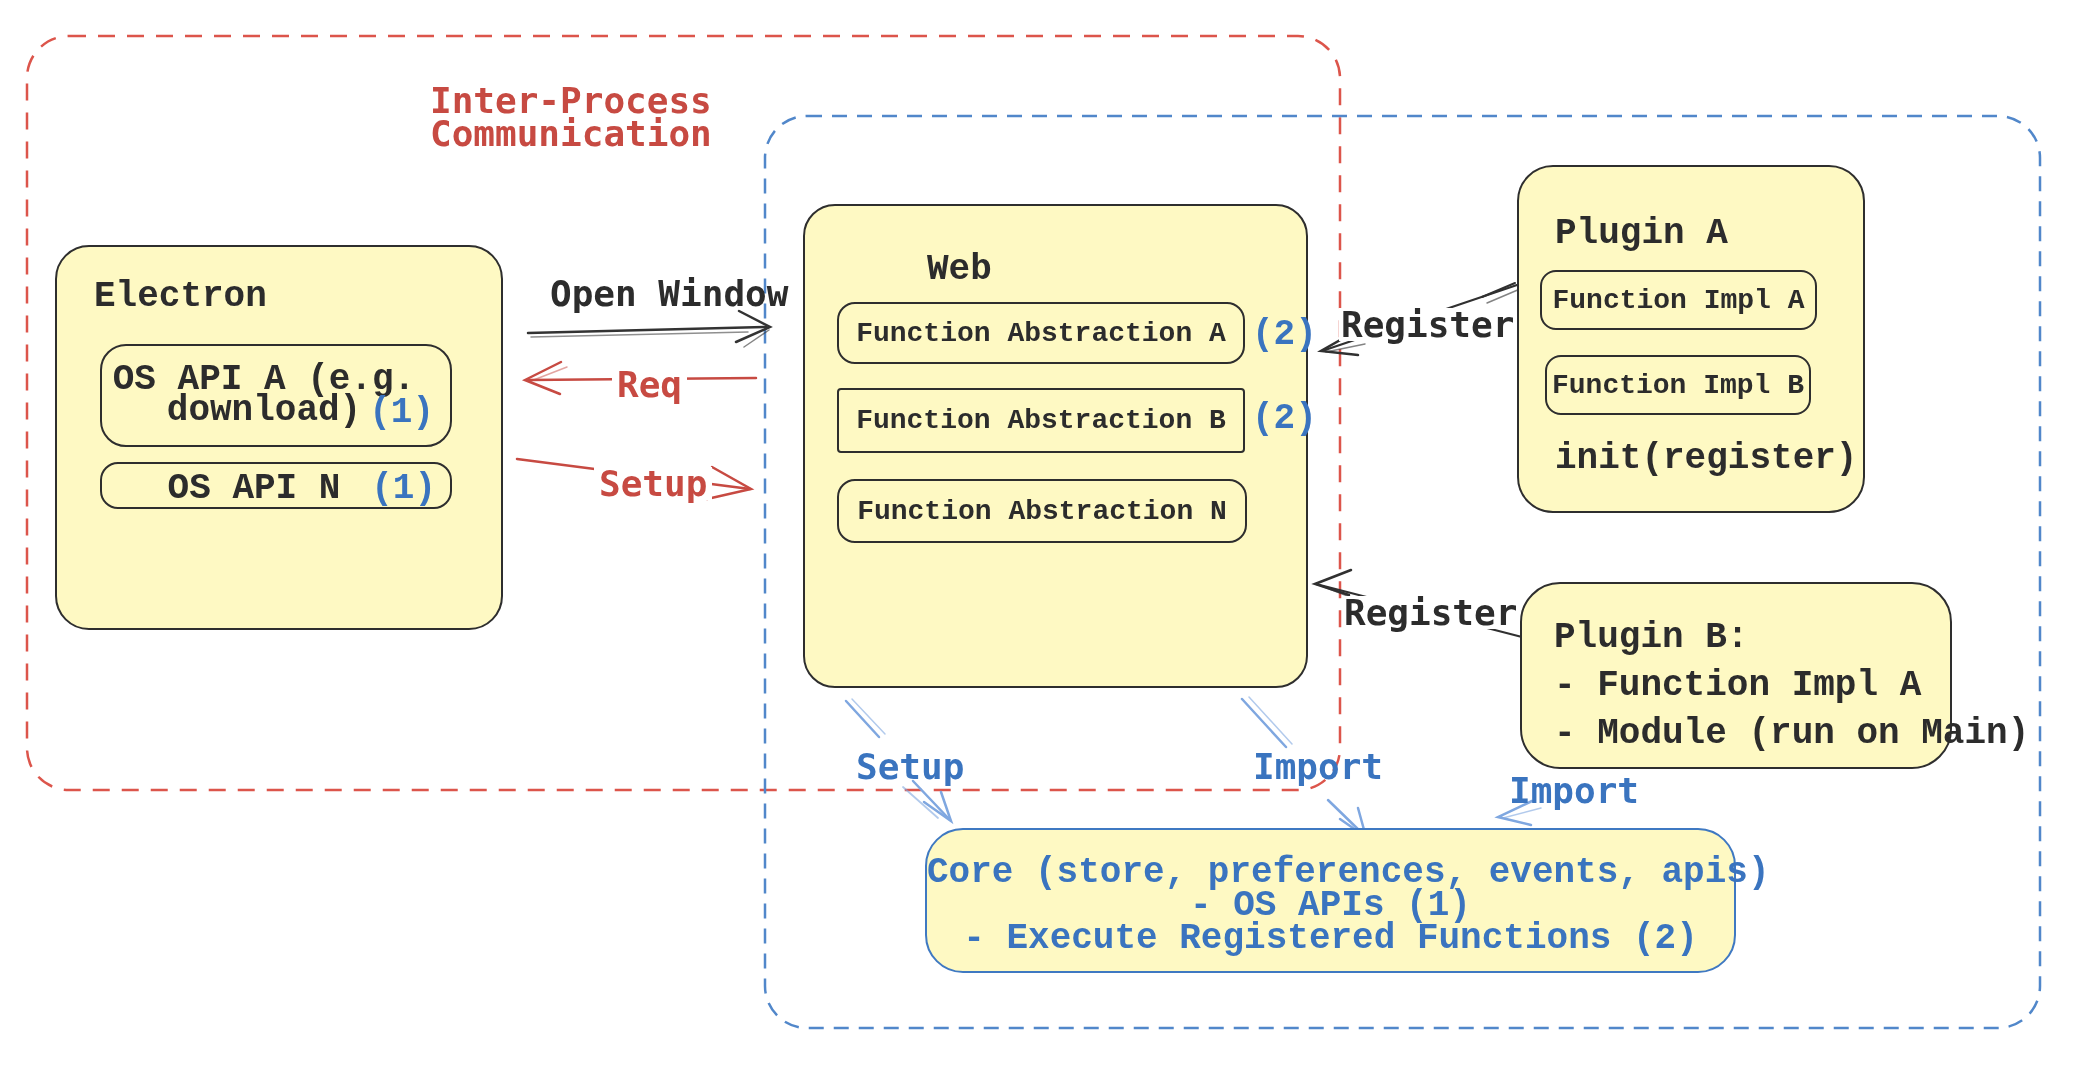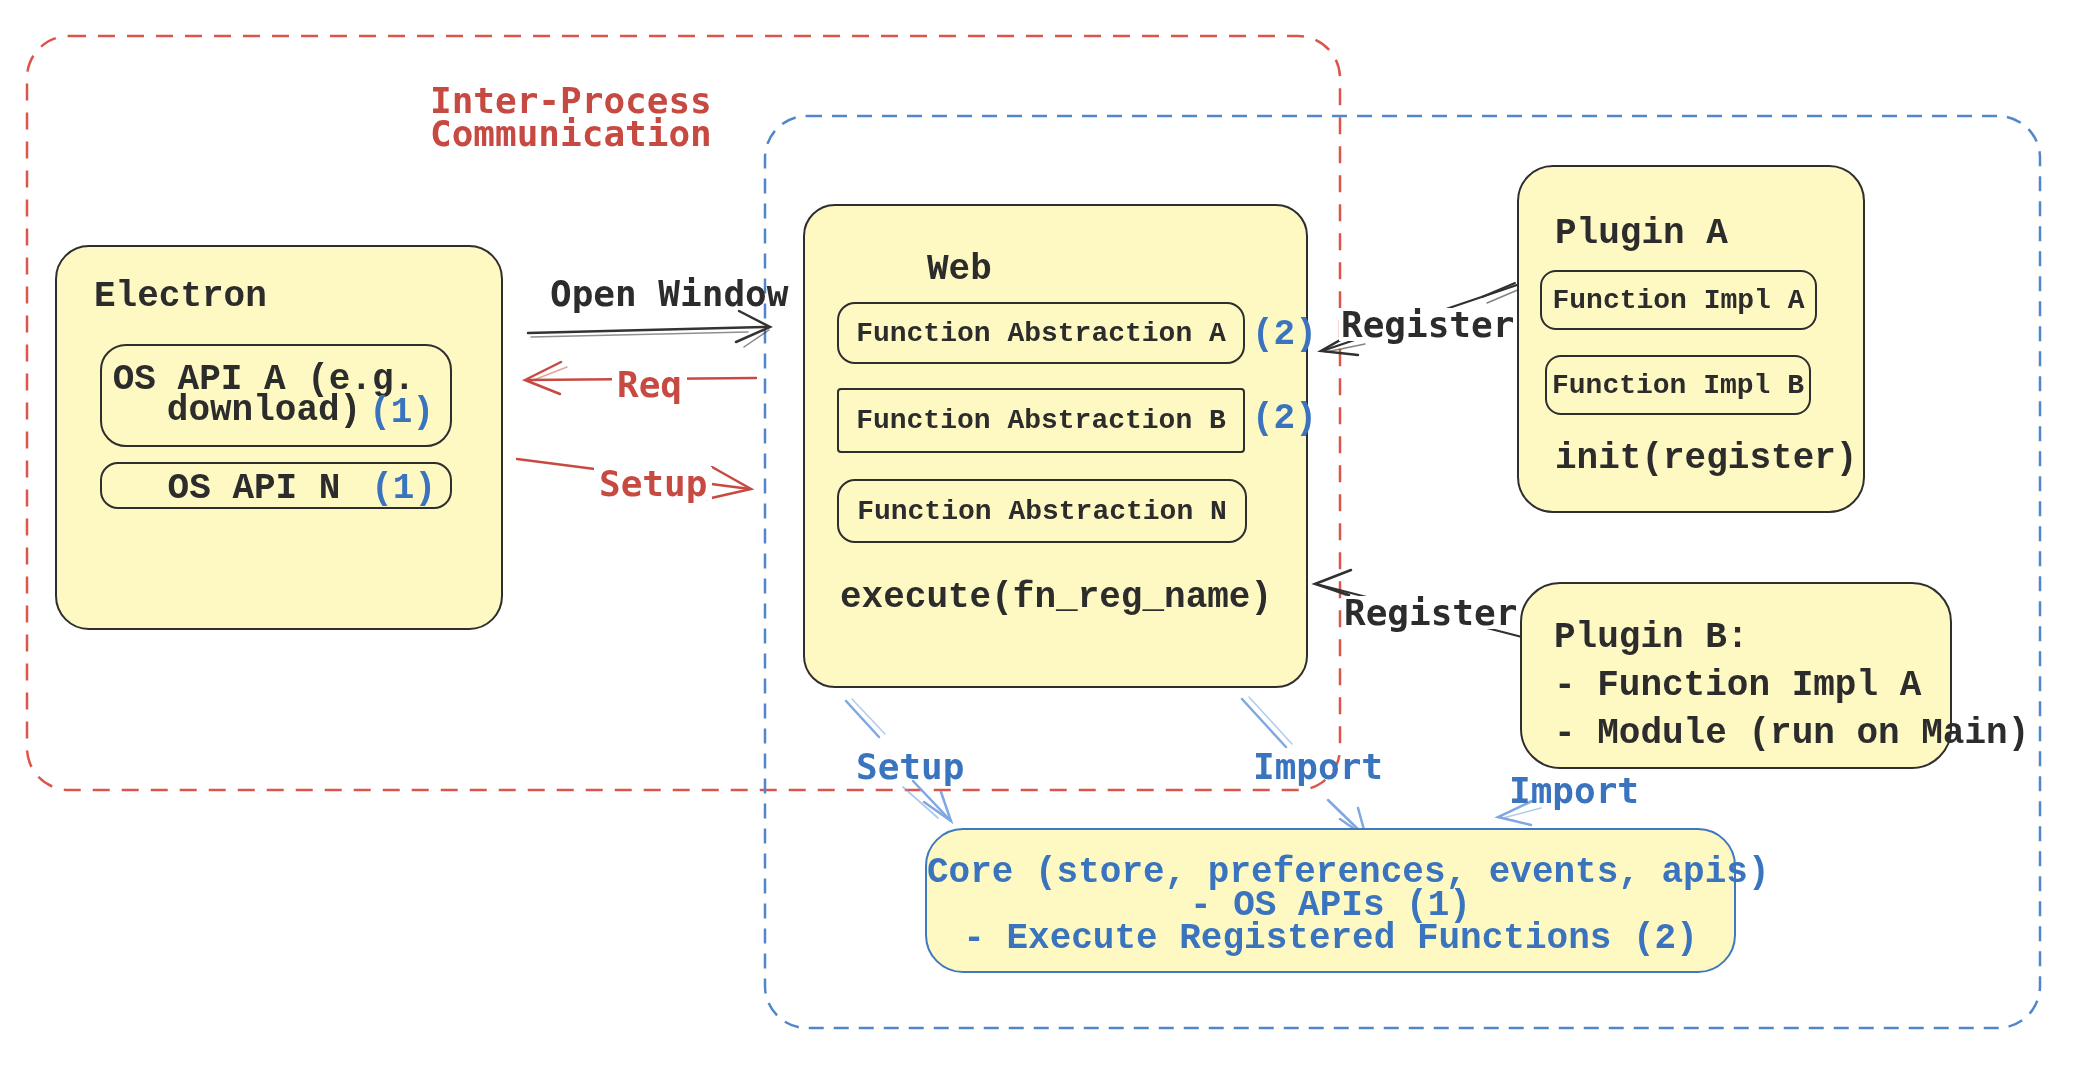--- a/index.html
+++ b/index.html
@@ -96,21 +96,20 @@
     </div>
   </div>
 
   <div class="box" style="left:803px;top:204px;width:505px;height:484px;border-radius:32px;">
     <div class="lbl" style="left:122px;top:47px;">Web</div>
     <div class="box ctr" style="left:32px;top:96px;width:408px;height:62px;border-radius:18px;border-width:2px;font-size:28px;">Function Abstraction A</div>
     <div class="lbl blue" style="left:447px;top:112px;">(2)</div>
     <div class="box ctr" style="left:32px;top:182px;width:408px;height:65px;border-radius:4px;border-width:2px;font-size:28px;">Function Abstraction B</div>
     <div class="lbl blue" style="left:447px;top:196px;">(2)</div>
     <div class="box ctr" style="left:32px;top:273px;width:410px;height:64px;border-radius:18px;border-width:2px;font-size:28px;">Function Abstraction N</div>
-    <div class="lbl" style="left:35px;top:375px;">execute(fn_reg_name)</div>
   </div>
 
   <div class="box" style="left:1517px;top:165px;width:348px;height:348px;border-radius:36px;">
     <div class="lbl" style="left:36px;top:50px;">Plugin A</div>
     <div class="box ctr" style="left:21px;top:103px;width:277px;height:60px;border-radius:16px;border-width:2px;font-size:28px;">Function Impl A</div>
     <div class="box ctr" style="left:26px;top:188px;width:266px;height:60px;border-radius:16px;border-width:2px;font-size:28px;">Function Impl B</div>
     <div class="lbl" style="left:36px;top:275px;">init(register)</div>
   </div>
 
   <div class="box" style="left:1520px;top:567px;width:432px;height:187px;border-radius:40px;margin-top:15px;">

